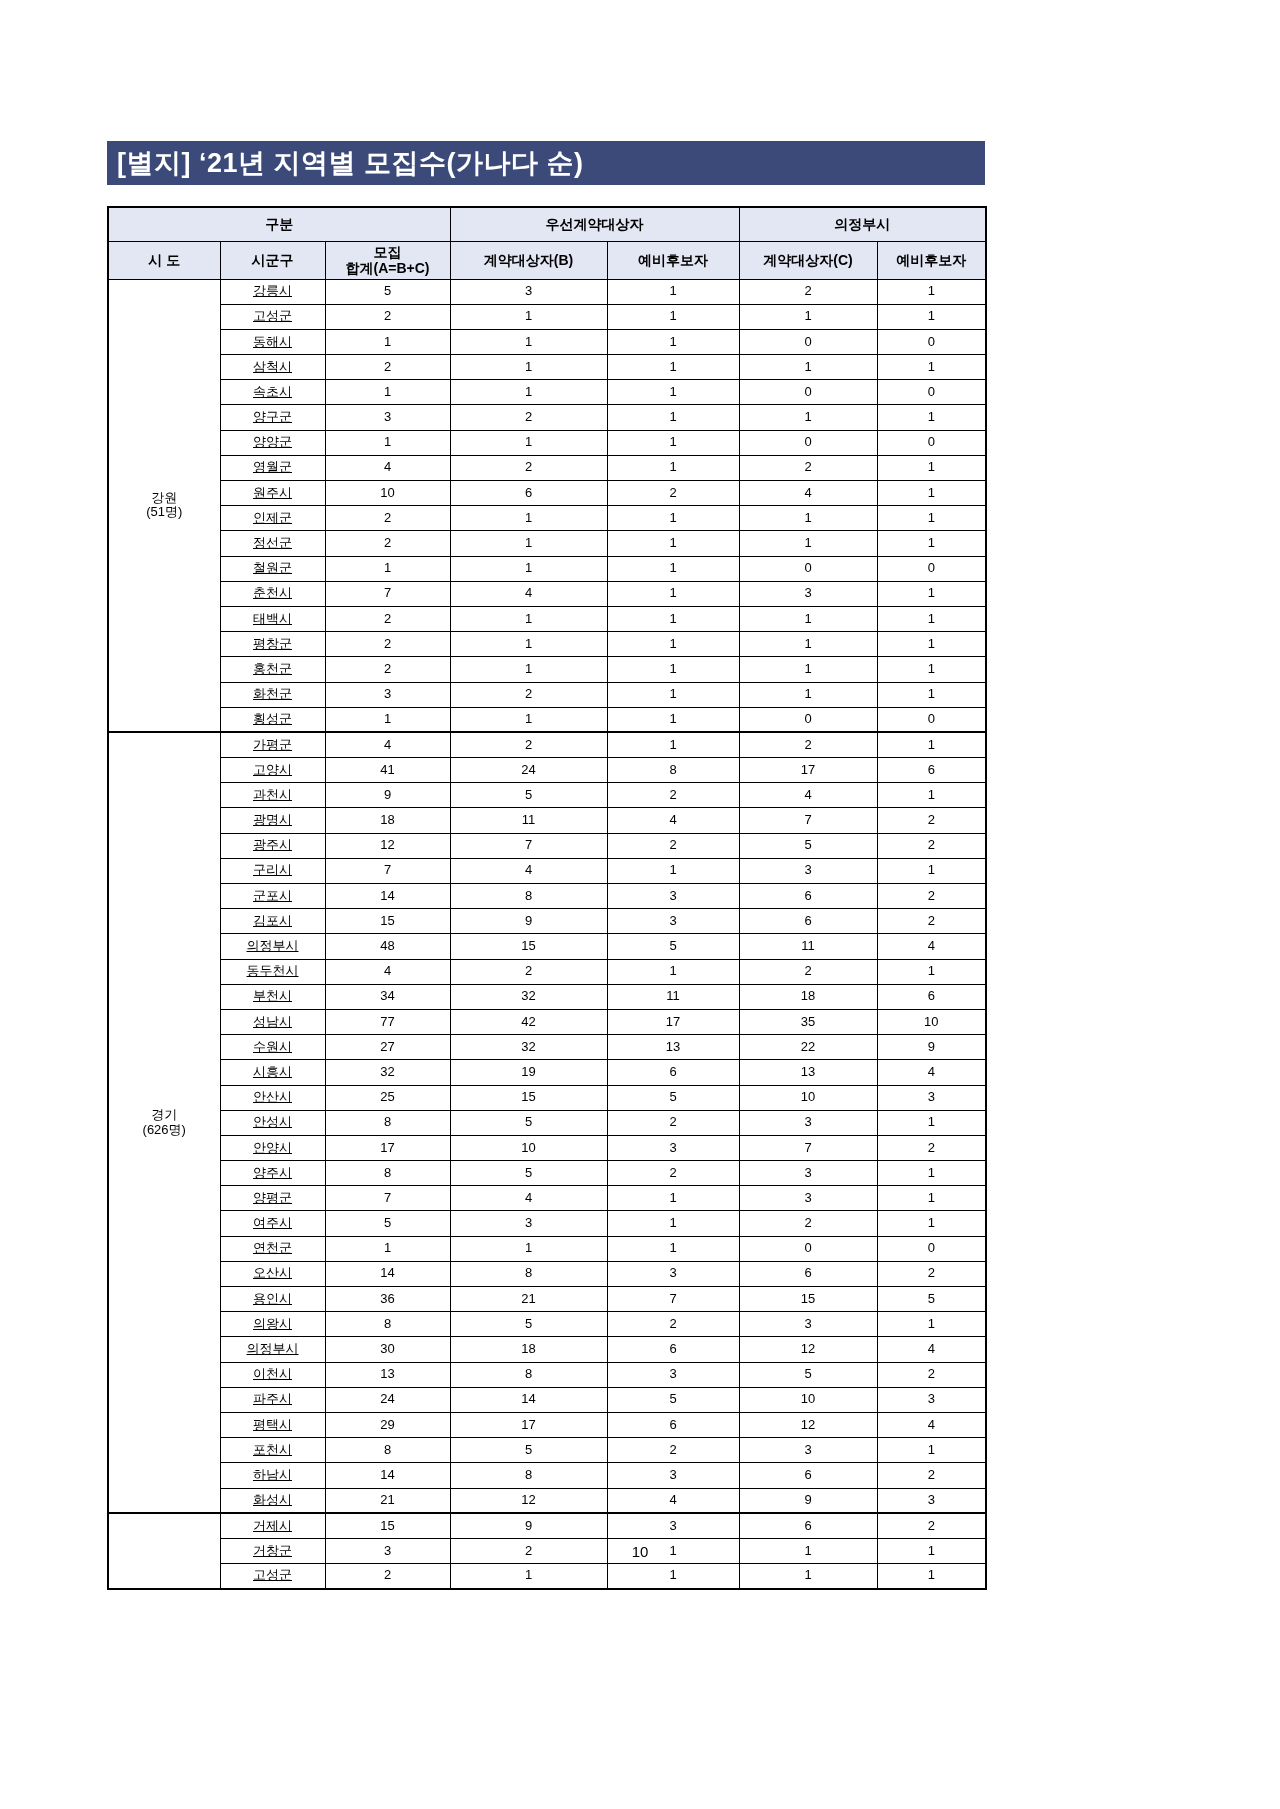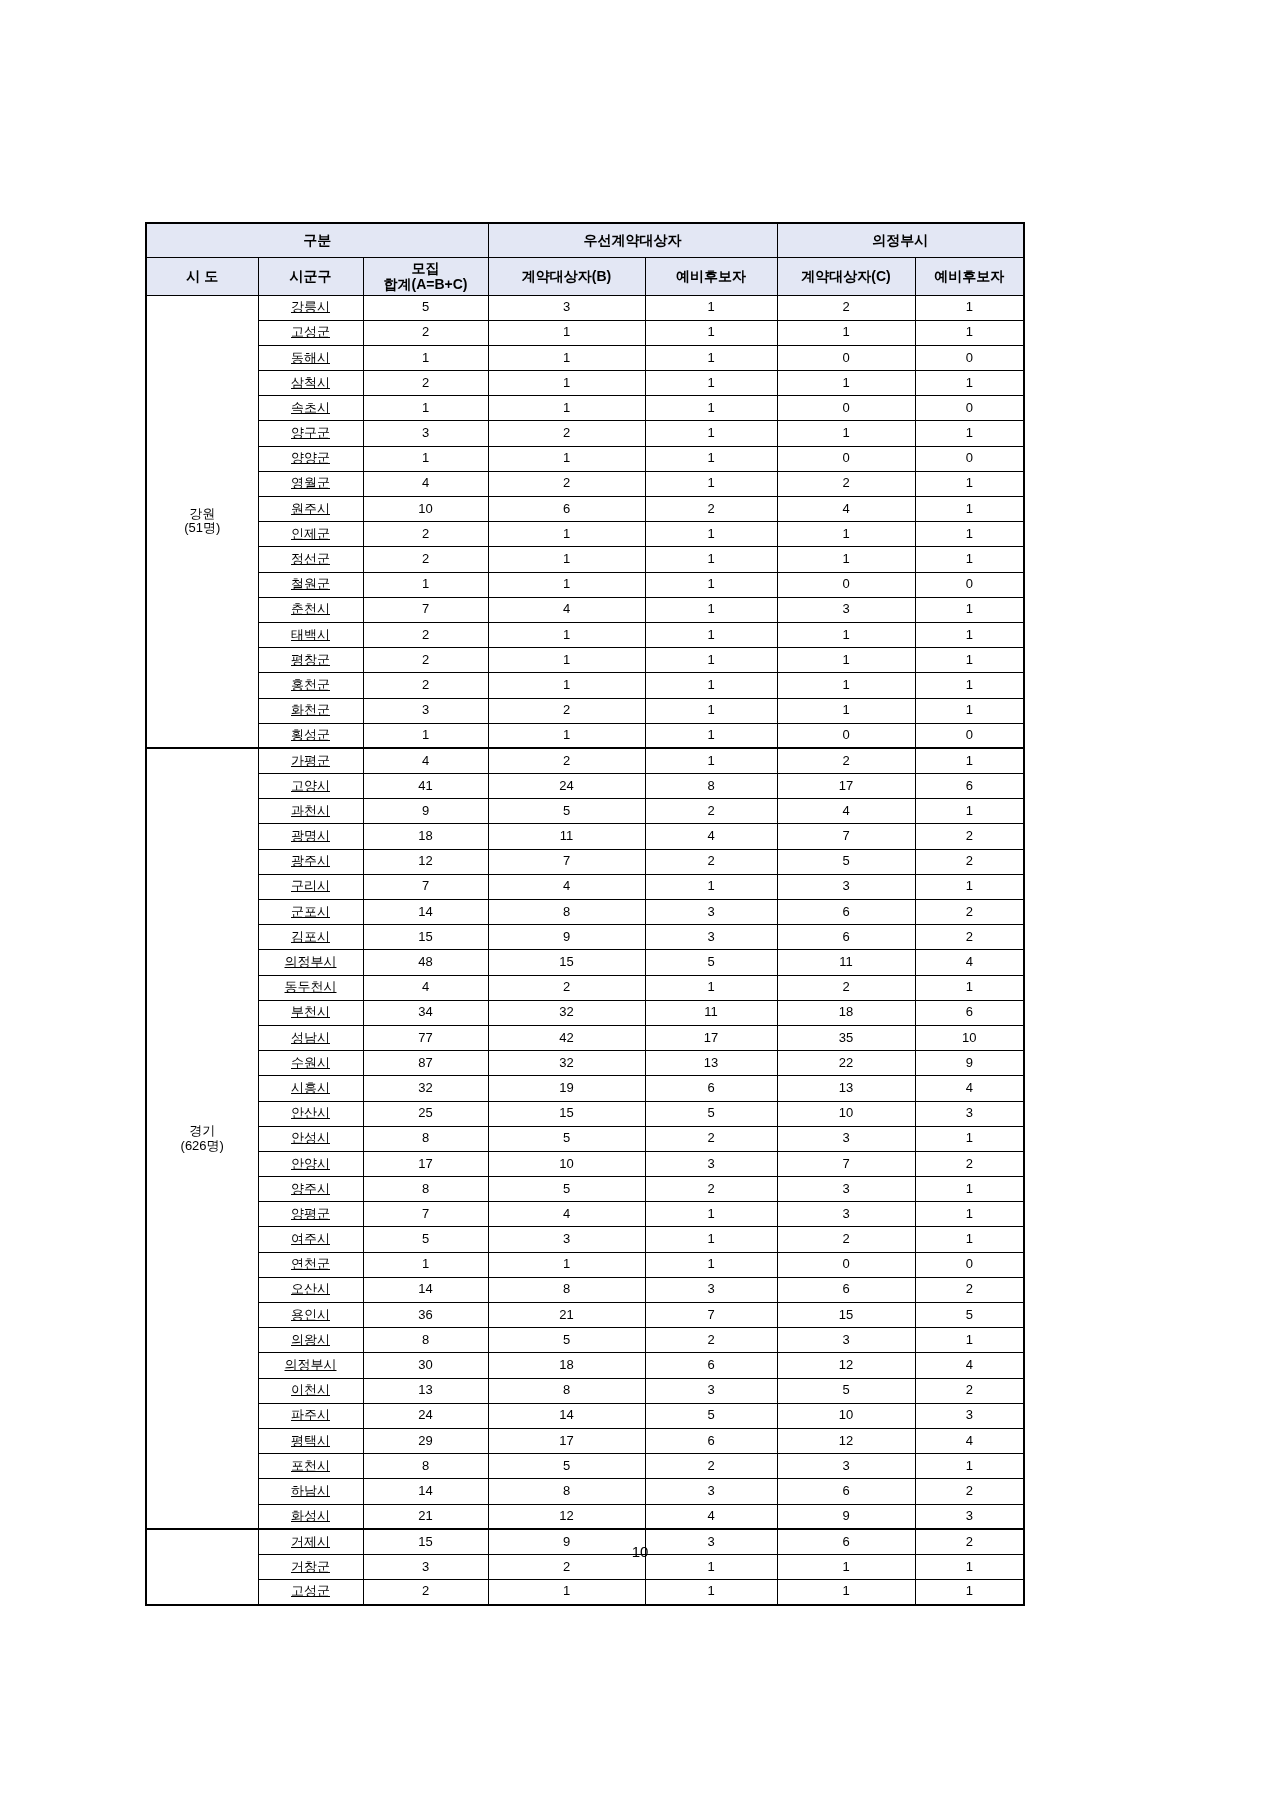--- a/index.html
+++ b/index.html
@@ -40,23 +40,22 @@
     font-size: 27px;
     font-weight: bold;
     letter-spacing: 0.5px;
     white-space: nowrap;
     line-height: 1;
   }
   
   .tbl-wrap {
     position: absolute;
     left: 107px;
-    top: 222px;
+    top: 206px;
     width: 761px;
-    margin-left: 38px;
   }
   table.data {
     border-collapse: collapse;
     width: 878px;
     table-layout: fixed;
   }
   table.data th, table.data td {
     border: 1px solid #000000;
     text-align: center;
     vertical-align: middle;
@@ -96,20 +95,23 @@
     text-align: center;
     font-size: 15px;
     color: #000;
   }
 </style>
 </head>
 <body>
 
 <div class="page">
 
+  <div class="title-banner">
+    <span class="title-text">[별지]  ‘21년 지역별 모집수(가나다 순)</span>
+  </div>
 
   <div class="tbl-wrap">
     <table class="data">
       <colgroup>
         <col style="width:112px">
         <col style="width:105px">
         <col style="width:125px">
         <col style="width:157px">
         <col style="width:132px">
         <col style="width:138px">
@@ -378,21 +380,21 @@
           <tr>
             <td class="sgg">성남시</td>
             <td class="">77</td>
             <td class="">42</td>
             <td class="">17</td>
             <td class="">35</td>
             <td class="">10</td>
           </tr>
           <tr>
             <td class="sgg">수원시</td>
-            <td class="">87</td>
+            <td class="">27</td>
             <td class="">32</td>
             <td class="">13</td>
             <td class="">22</td>
             <td class="">9</td>
           </tr>
           <tr>
             <td class="sgg">시흥시</td>
             <td class="">32</td>
             <td class="">19</td>
             <td class="">6</td>

